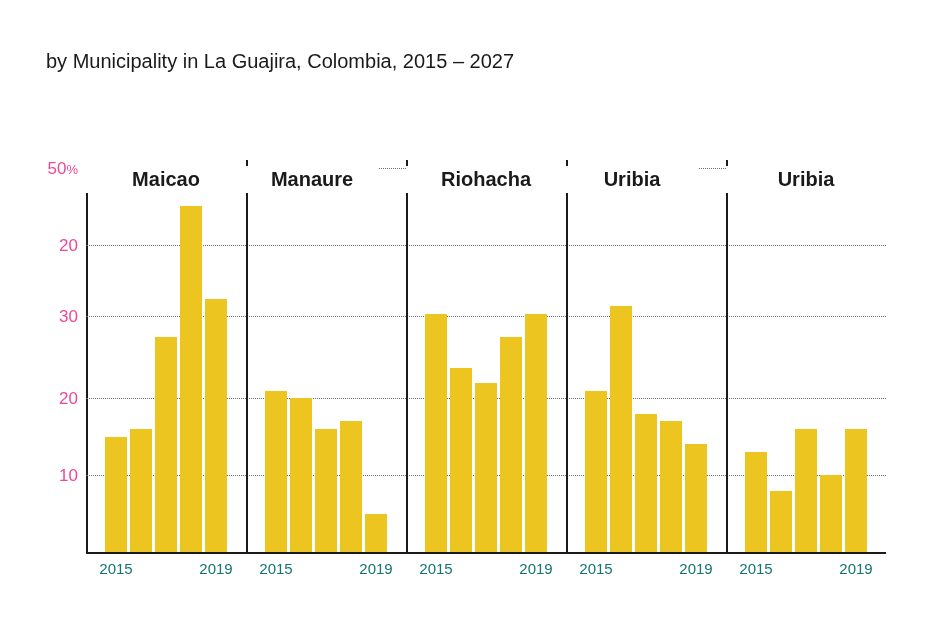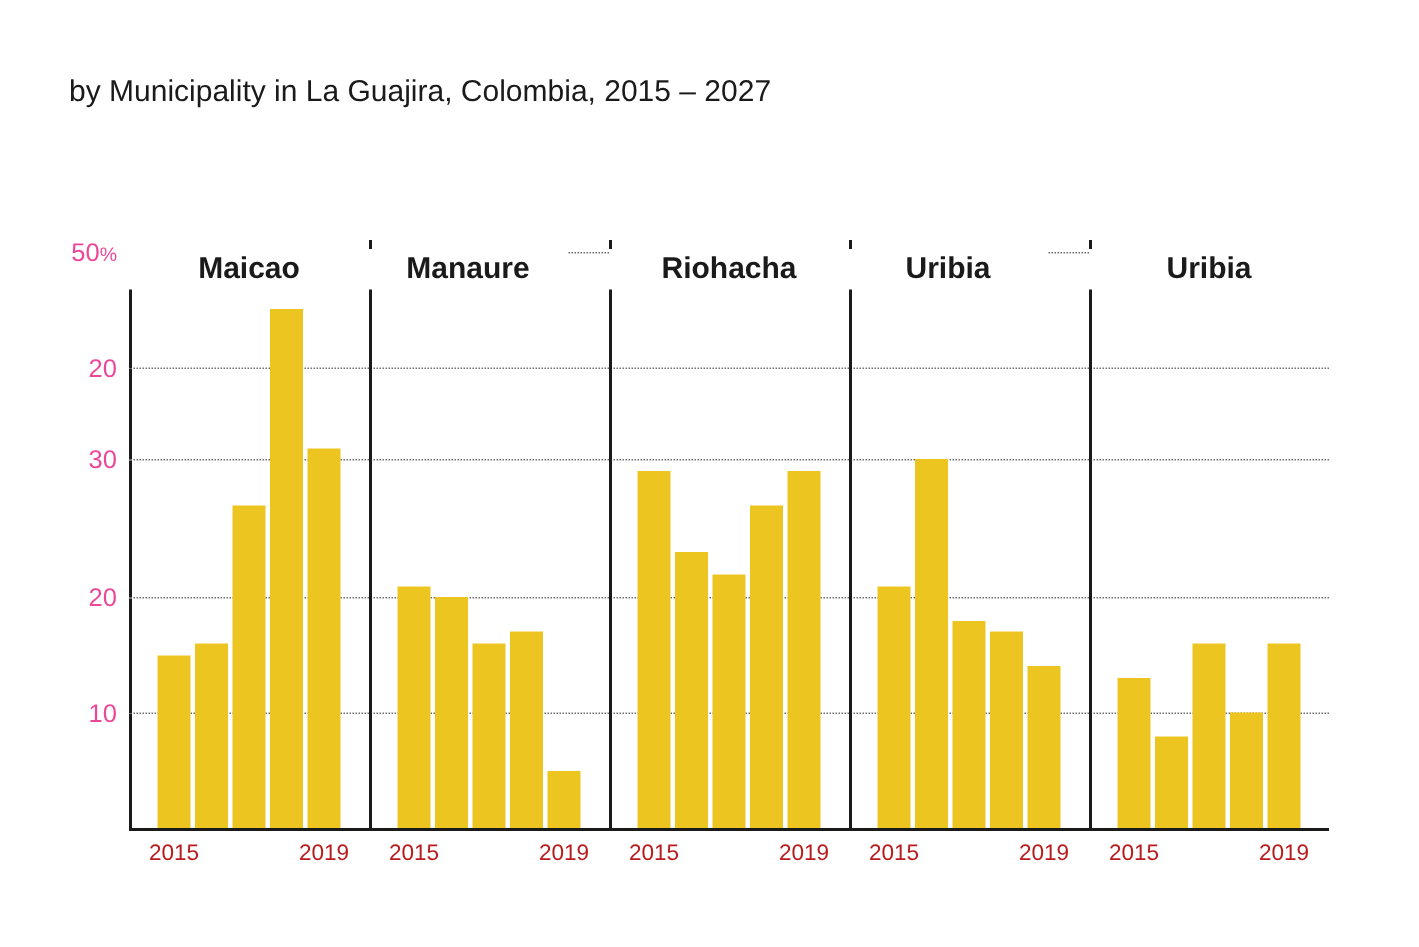--- a/index.html
+++ b/index.html
@@ -130,21 +130,21 @@
     top: 392px;
     left: 0;
     width: 100%;
     height: 20px;
   }
   .tick-label {
     position: absolute;
     top: 0;
     transform: translateX(-50%);
     font-size: 15px;
-    color: #b91c1c;
+    color: #0f766e;
     white-space: nowrap;
   }
 </style>
 </head>
 <body>
 
 <div class="page">
 
   <div class="title-block">
     <div class="title-sub">by Municipality in La Guajira, Colombia, 2015 – 2027</div>
@@ -153,21 +153,21 @@
   <div class="plot" id="plot">
     <div class="y-axis-line"></div>
     <div class="x-axis-line"></div>
     <div id="grid-layer">
         <div class="gridline" style="top: 307.2px;">
           <div class="axis-label">10</div>
         </div>
         <div class="gridline" style="top: 230.4px;">
           <div class="axis-label">20</div>
         </div>
-        <div class="gridline" style="top: 138px;">
+        <div class="gridline" style="top: 148px;">
           <div class="axis-label">30</div>
         </div>
         <div class="gridline" style="top: 76.8px;">
           <div class="axis-label">20</div>
         </div>
         <div class="gridline" style="top: 0px;">
           <div class="axis-label"><span>50</span><span class="pct">%</span></div>
         </div>
       </div>
     <div id="panel-layer">

